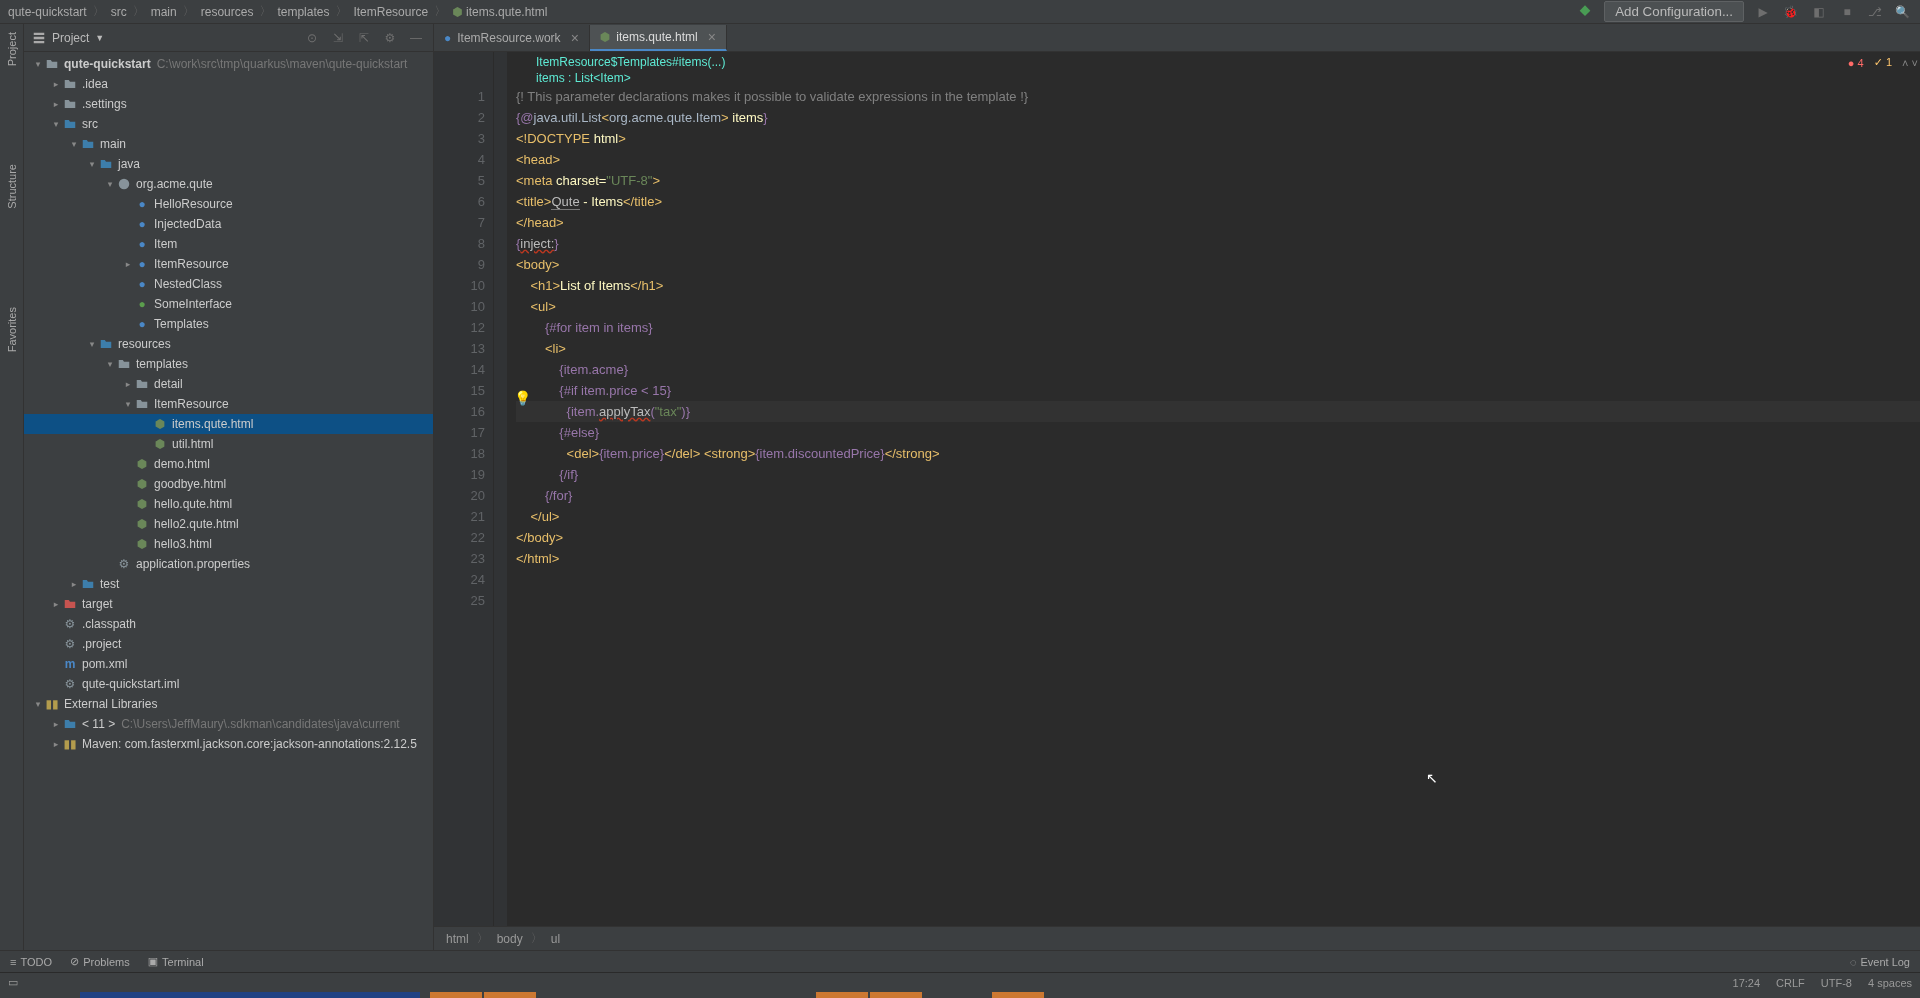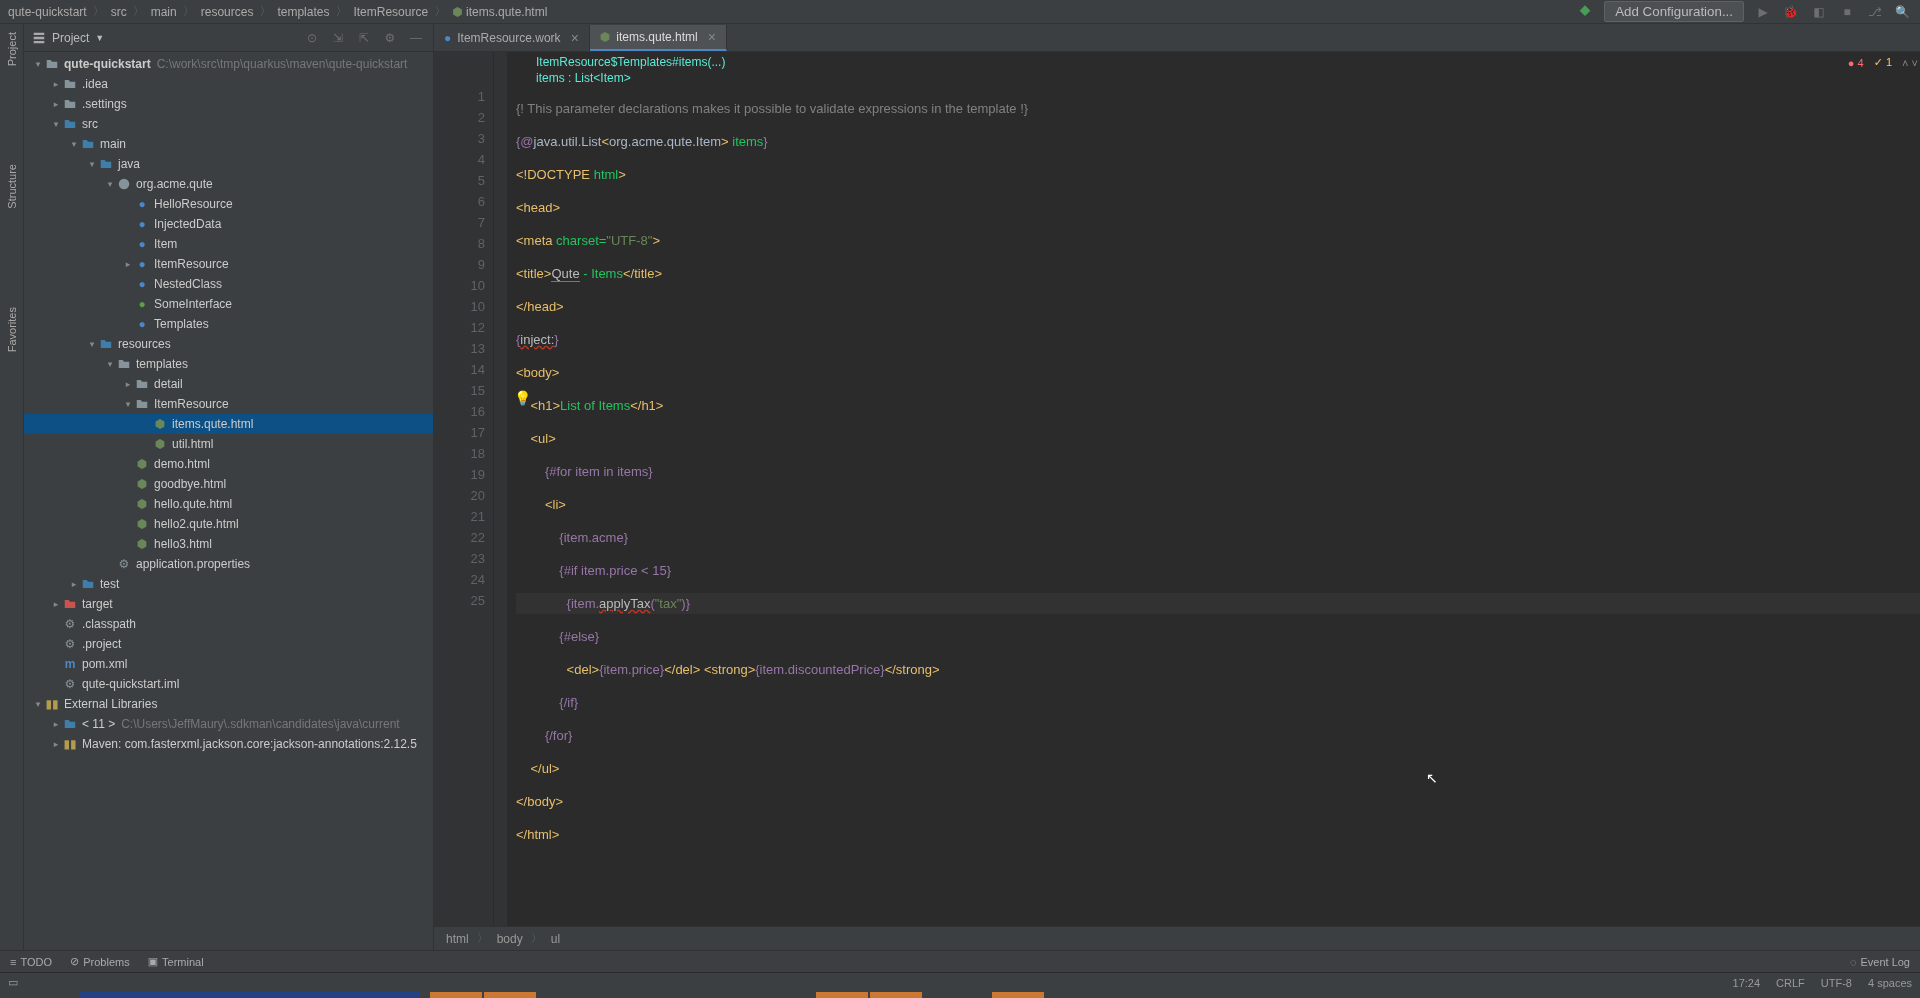--- a/index.html
+++ b/index.html
@@ -33,27 +33,27 @@
 .tab.active { background: #4e5254; color: #ddd; border-bottom: 2px solid #4a88c7; }
 .tab .close { color: #888; cursor: pointer; font-size: 14px; margin-left: 4px; }
 .editor-body { flex: 1; display: flex; position: relative; }
 .gutter { width: 60px; background: #313335; text-align: right; padding: 2px 8px 2px 0; color: #606366; font-family: "JetBrains Mono", Consolas, monospace; font-size: 13px; line-height: 21px; border-right: 1px solid #2b2b2b; }
 .gutter .ln { height: 21px; }
 .bulb { position: absolute; left: 6px; top: 336px; color: #f29c1f; font-size: 14px; }
 .fold-col { width: 14px; background: #313335; border-right: 1px solid #2b2b2b; }
 .code { flex: 1; font-family: "JetBrains Mono", Consolas, monospace; font-size: 13px; line-height: 21px; padding: 2px 0 2px 8px; position: relative; }
 .code-ctx { position: absolute; top: 0; left: 82px; right: 0; background: #2b2b2b; color: #5eead4; font-family: "JetBrains Mono", Consolas, monospace; font-size: 12px; line-height: 16px; padding: 2px 0 0 8px; z-index: 2; margin-left: 12px; }
 .code-lines { padding-top: 32px; }
-.line { height: 21px; white-space: pre; margin-top: 12px; }
+.line { height: 21px; white-space: pre; }
 .line.hl { background: #323232; }
 .err-strip { position: absolute; right: 2px; top: 4px; display: flex; gap: 10px; font-size: 11px; align-items: center; z-index: 3; }
 .err-strip .err { color: #ff6b68; }
 .err-strip .warn { color: #ffc66d; }
 .tag { color: #e8bf6a; }
-.attr { color: #22c55e; }
+.attr { color: #fef9c3; }
 .str { color: #6a8759; }
 .cm { color: #808080; }
 .tmpl { color: #9876aa; }
 .typ { color: #a9b7c6; }
 .pkg { color: #a9b7c6; }
 .under { text-decoration: underline wavy #bf371f; }
 .under-i { border-bottom: 1px solid #787878; }
 .editor-crumb { height: 24px; background: #3c3f41; border-top: 1px solid #323232; display: flex; align-items: center; padding: 0 12px; gap: 8px; color: #999; }
 .editor-crumb .sep { color: #666; }
 .bottom-tools { height: 22px; background: #3c3f41; border-top: 1px solid #323232; display: flex; align-items: center; padding: 0 10px; gap: 18px; }

